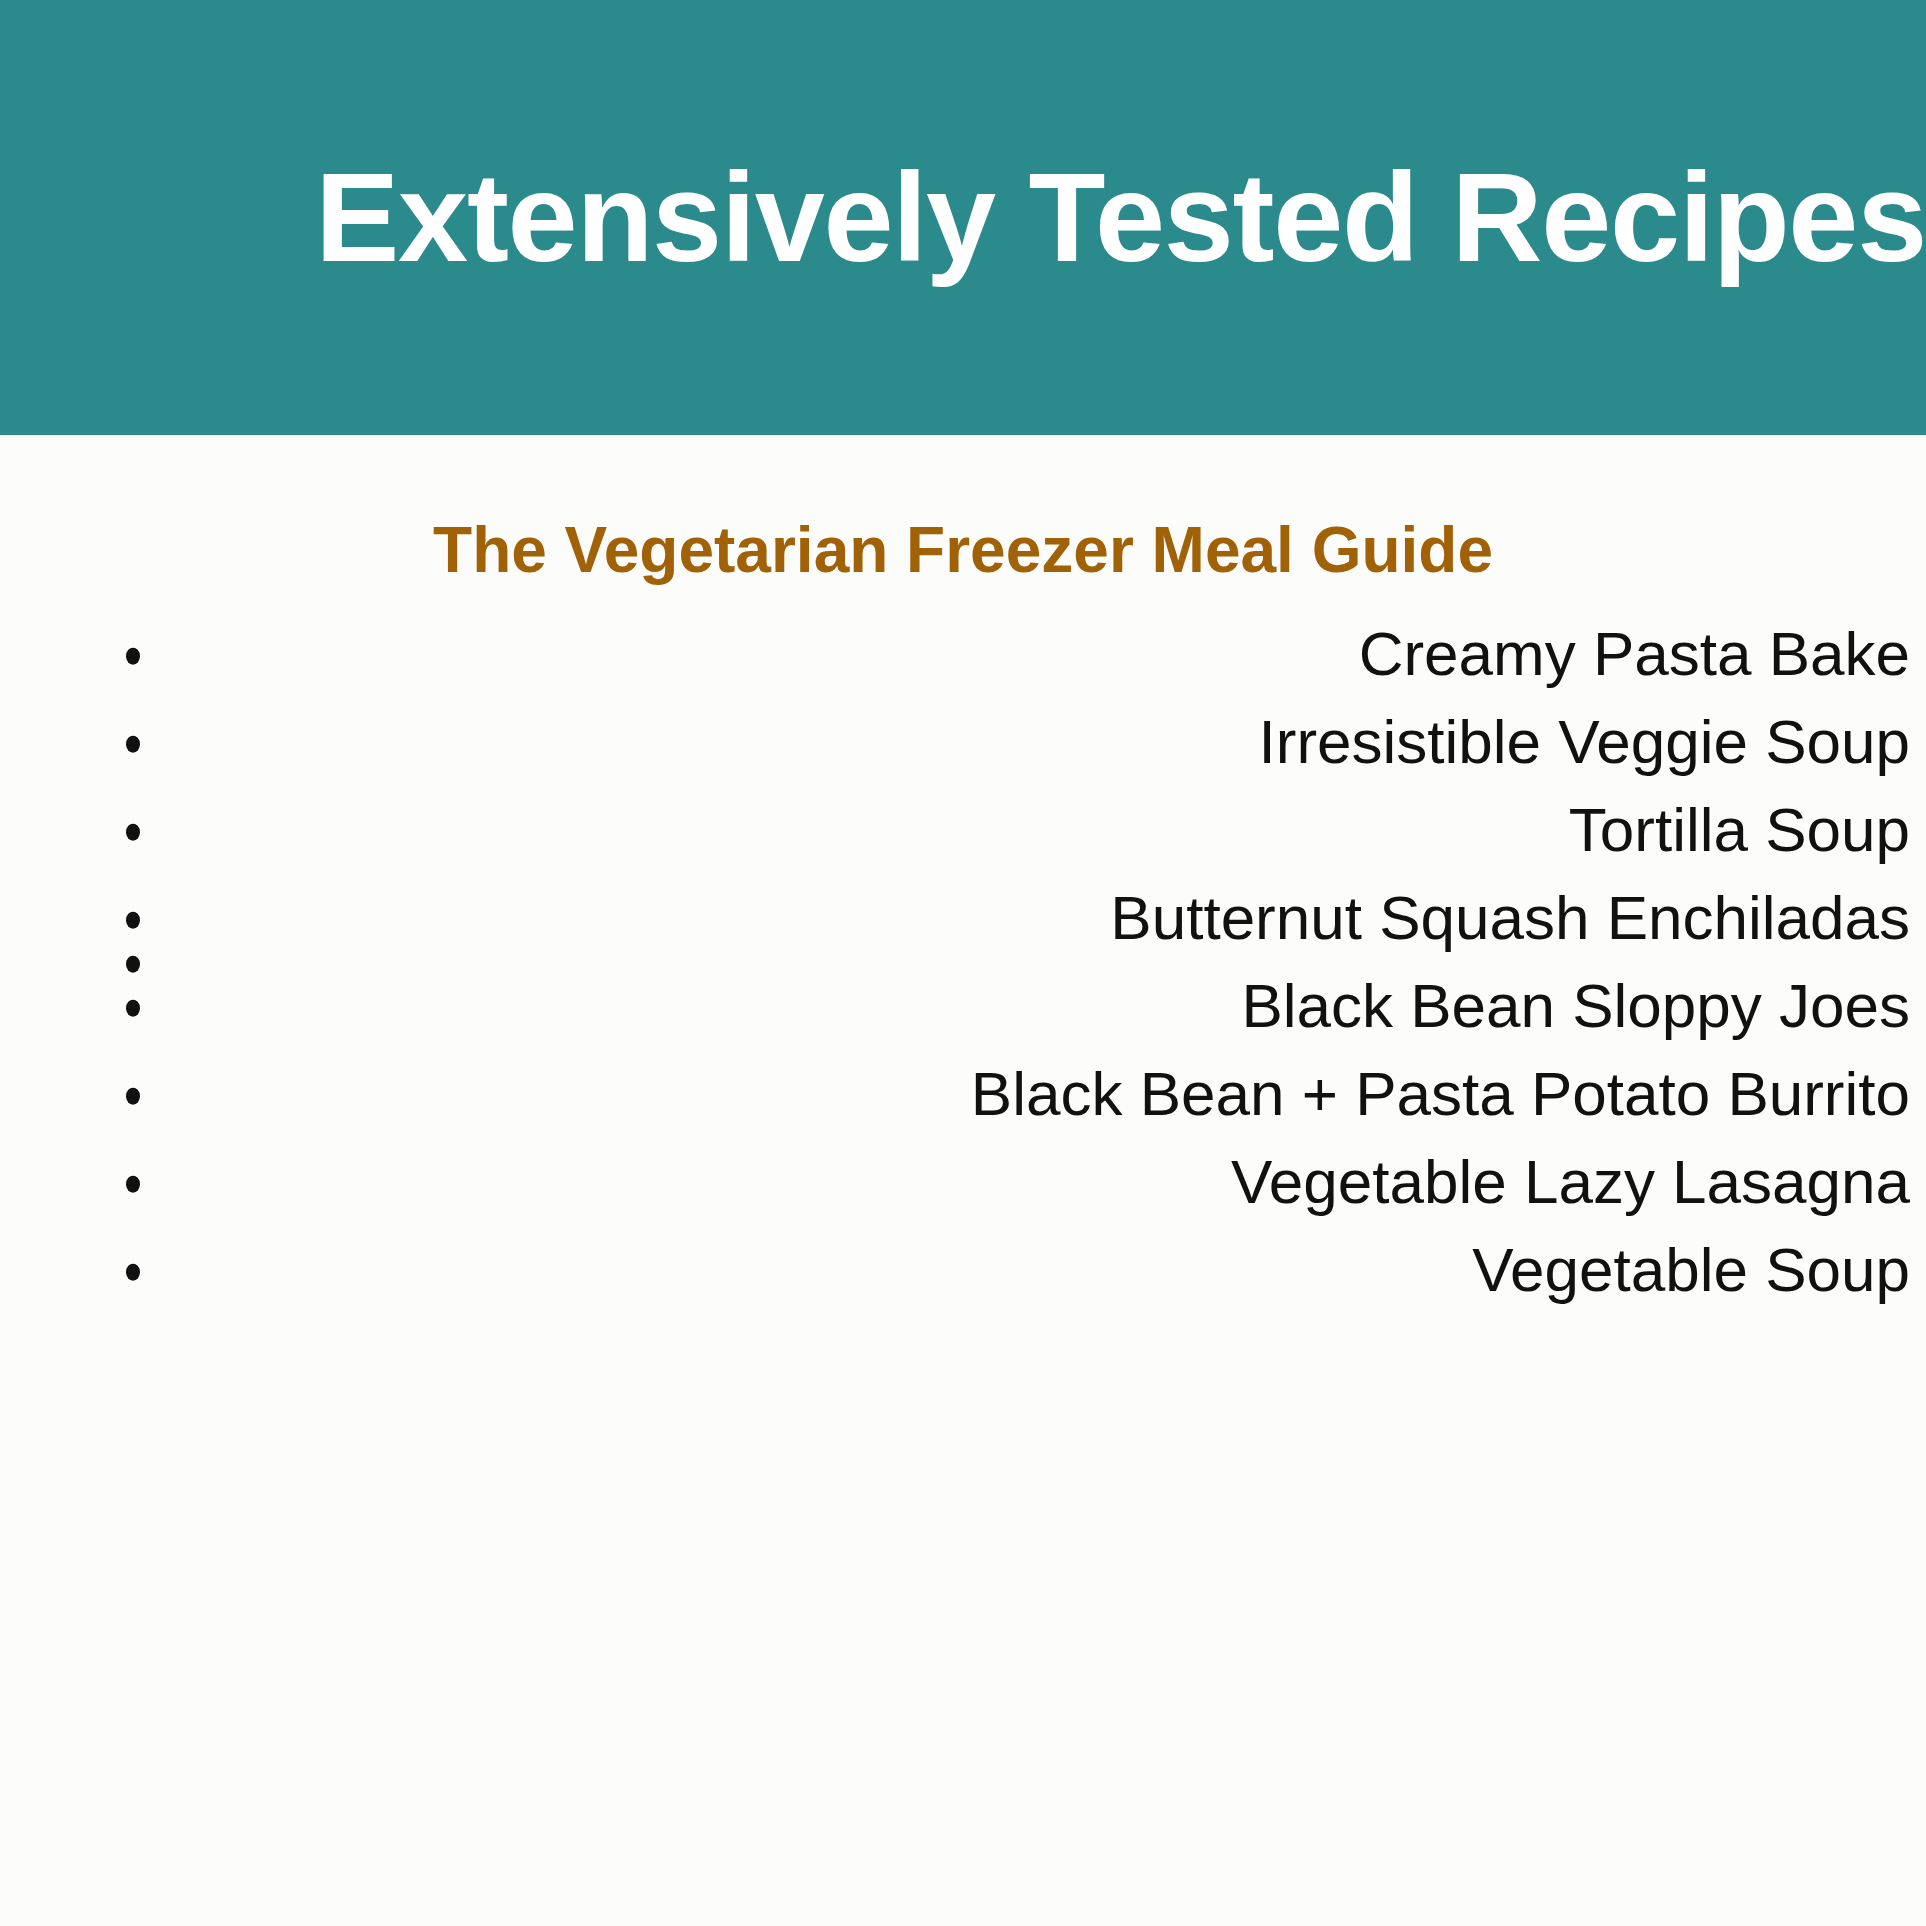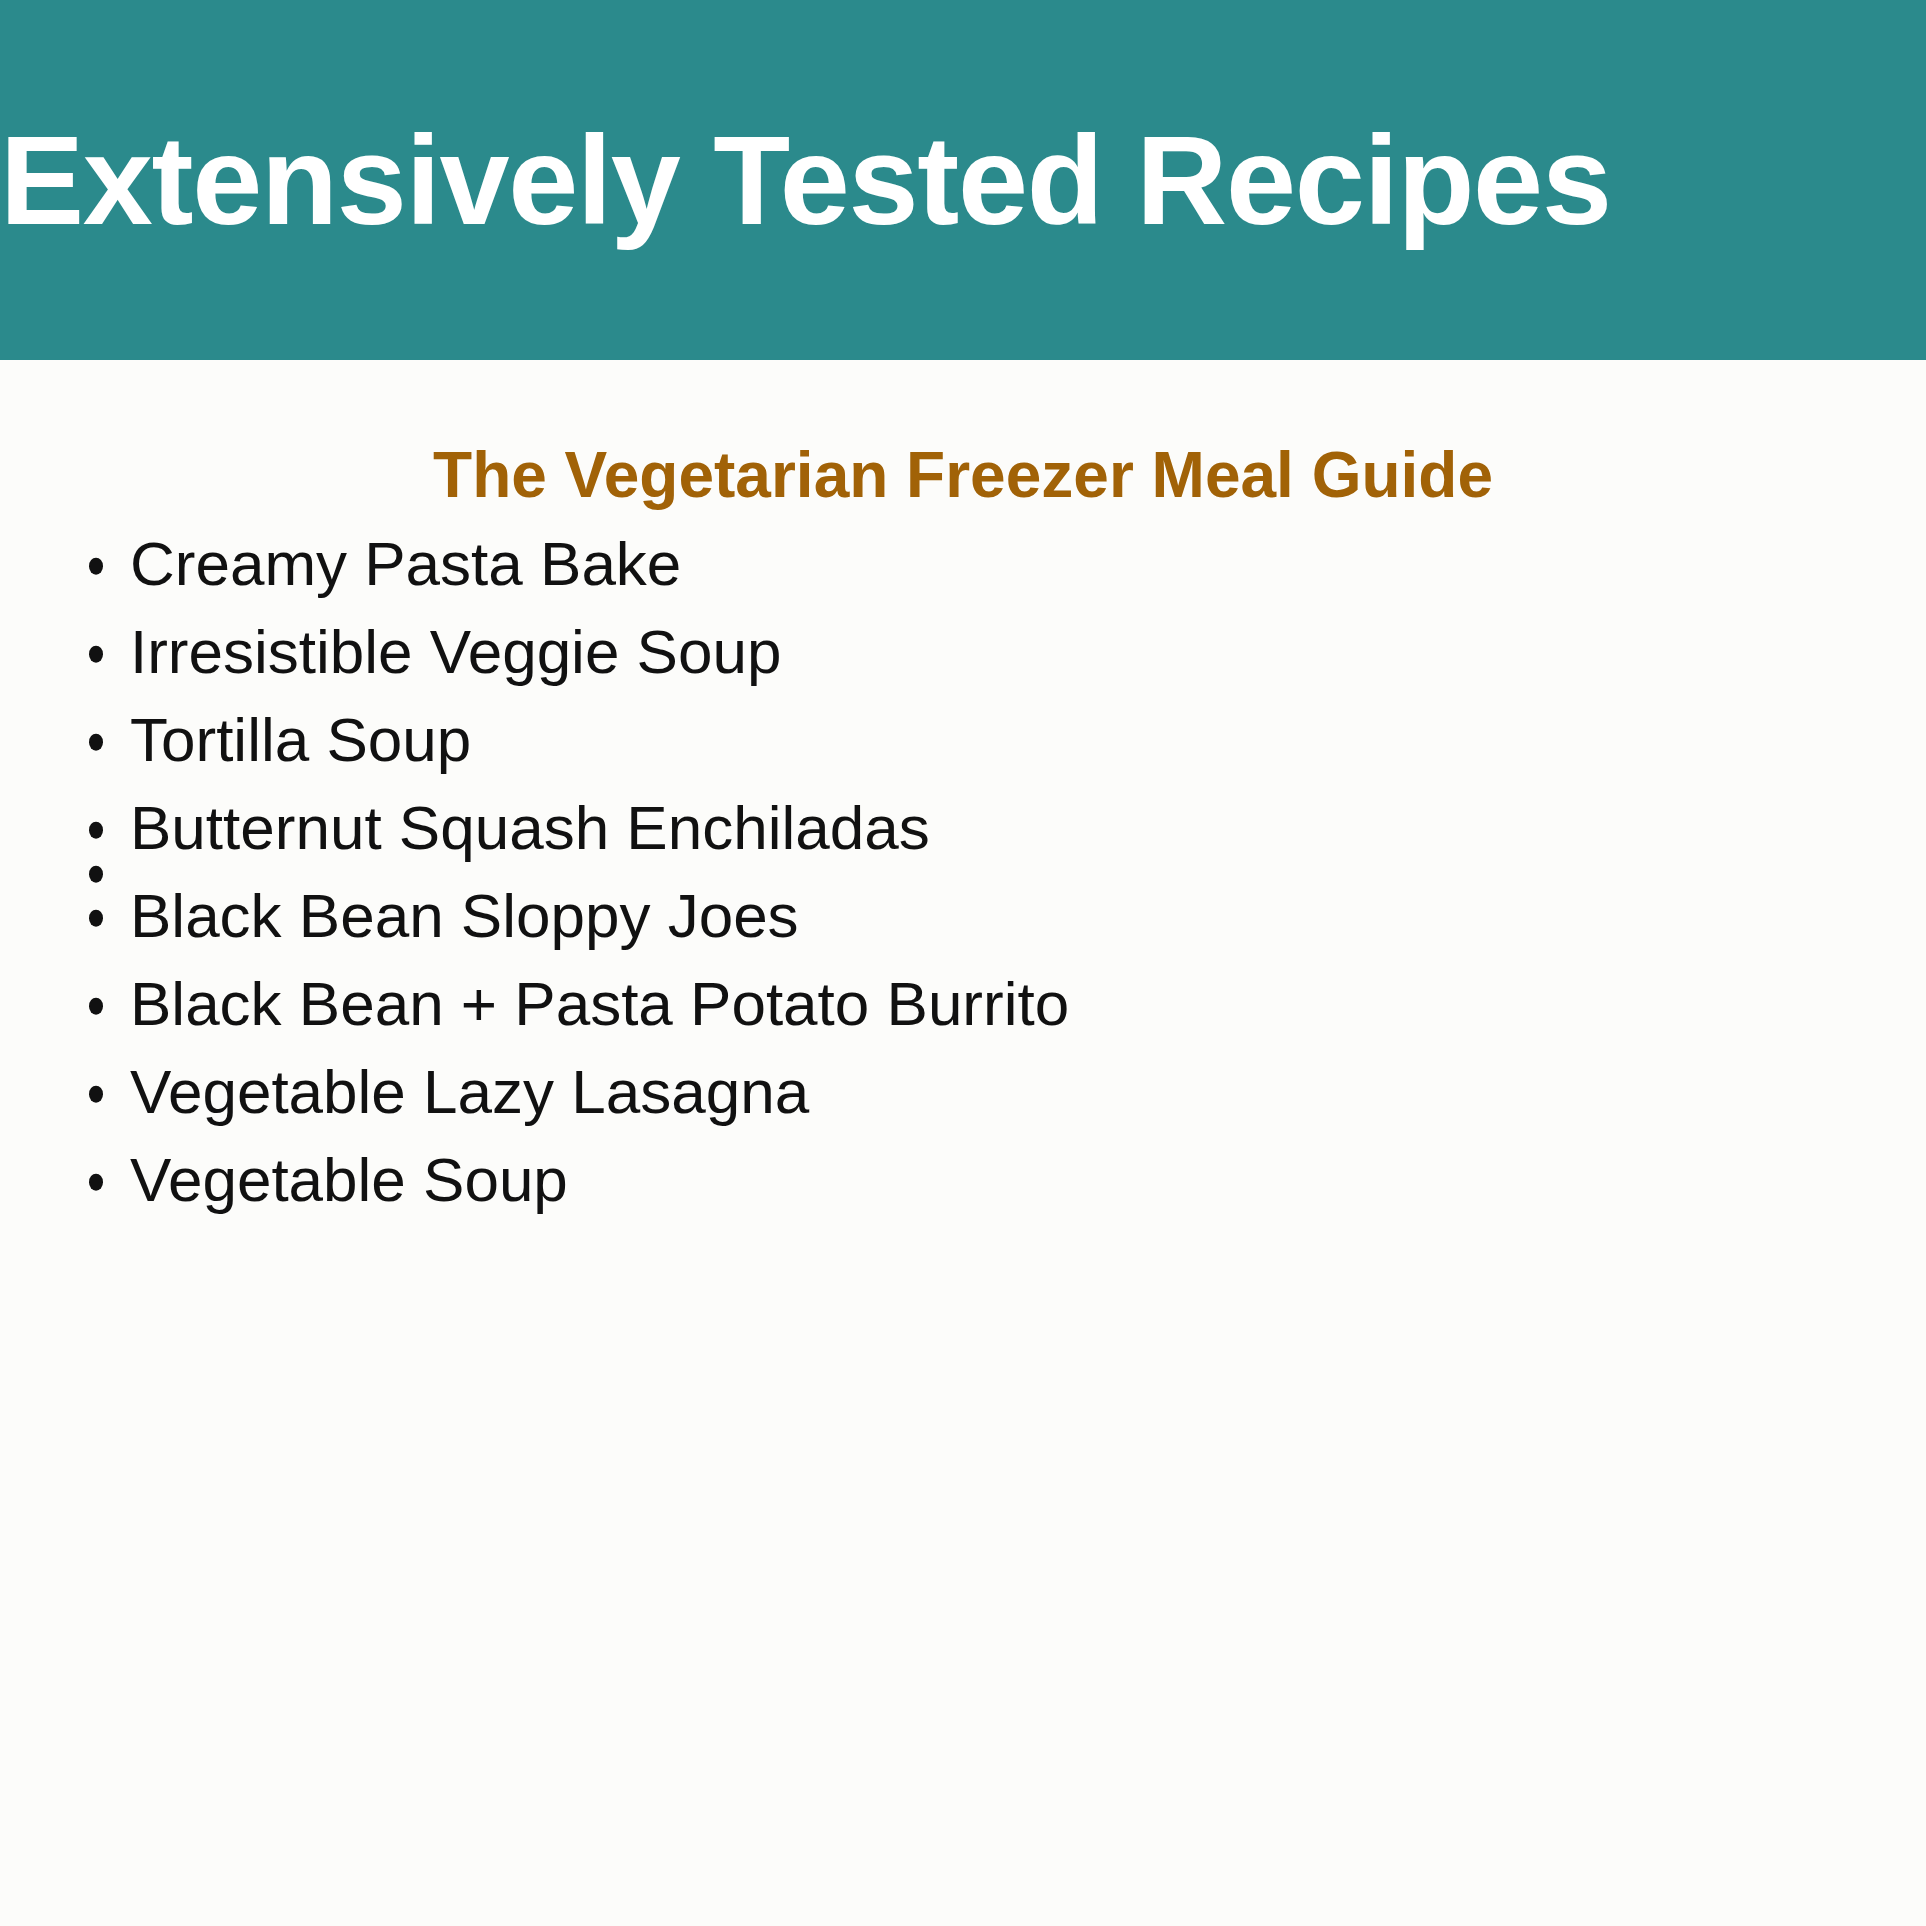--- a/index.html
+++ b/index.html
@@ -10,25 +10,25 @@
   .canvas {
     position: relative;
     width: 1926px;
     height: 1926px;
     background: #FCFCFA;
     font-family: "Liberation Sans", "DejaVu Sans", sans-serif;
     overflow: hidden;
   }
   .header-band {
     width: 100%;
-    height: 360px;
+    height: 435px;
     background: #2B8A8C;
     display: flex;
     align-items: center;
-    justify-content: flex-start;
+    justify-content: flex-end;
   }
   .page-title {
     margin: 0;
     color: #FFFFFF;
     font-size: 126px;
     font-weight: 700;
     letter-spacing: -0.01em;
     white-space: nowrap;
   }
   .content {
@@ -37,22 +37,23 @@
   .guide-heading {
     margin: 0;
     text-align: center;
     font-size: 64px;
     line-height: 88px;
     font-weight: 700;
     color: #a16207;
   }
   .recipe-list {
     list-style: none;
-    margin: 1px;
-    padding: 0 0 0 88px;
+    margin: 16px;
+    padding: 0 0 0 110px;
+    text-align: right;
   }
   .recipe-list li {
     position: relative;
     font-size: 62px;
     line-height: 88px;
     color: #111111;
     padding-left: 41px;
     white-space: nowrap;
   }
   .bullet-dot {

